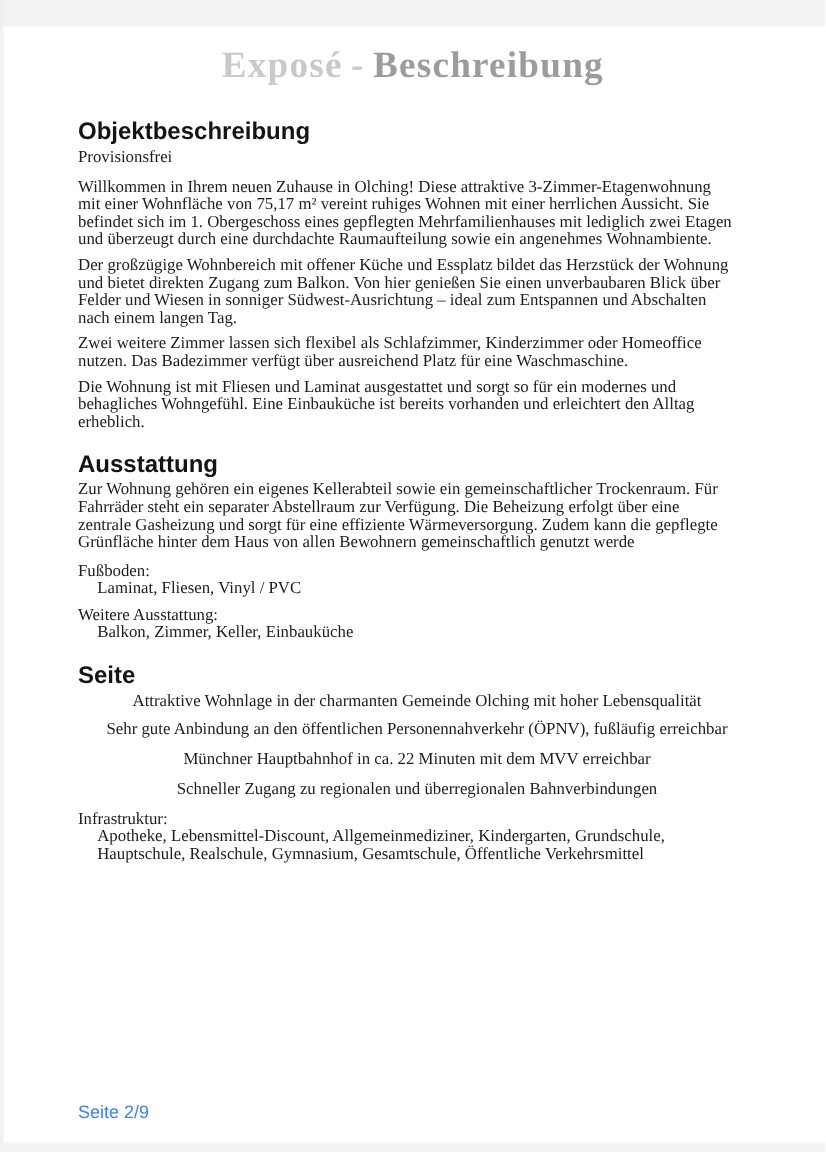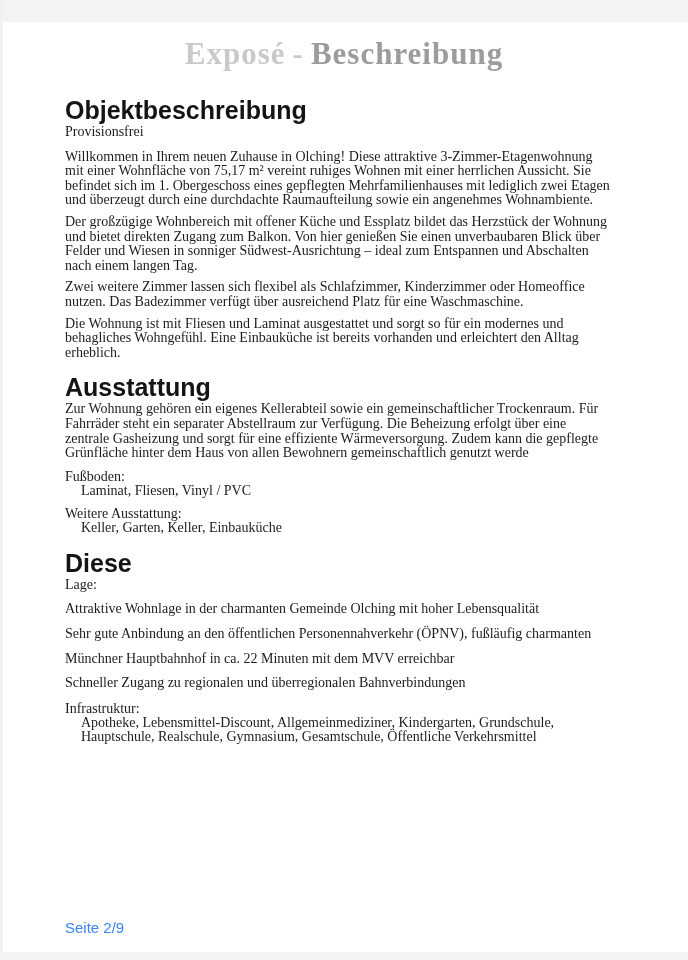--- a/index.html
+++ b/index.html
@@ -34,35 +34,35 @@
   }
   .t-light { color: #c9c9c9; }
   .t-dark  { color: #9c9c9c; }
   .t-sep   { margin: 0 7px; }
   .content {
     padding: 0 58px 0 65px;
     color: #1c1c1c;
   }
   h2.section-heading {
     font-family: "Liberation Sans", sans-serif;
-    font-size: 25px;
+    font-size: 20px;
     font-weight: bold;
     color: #141414;
     line-height: 23px;
     margin: 16px 0 3px 0;
   }
   h2.first { margin-top: 27px; }
   .content p {
     font-size: 14px;
     line-height: 14.6px;
     margin: 0 16px 7px 0;
   }
   p.sub { margin: 0 0 10px 0; }
   .para { text-align: left; }
-  .lage-line { margin: 0 0 10px 0 !important; }
+  .lage-line { margin: 0 0 10px 0 !important; text-align: center; }
   .field { margin: 8px 0 7px 0; }
   .field .field-label {
     font-size: 14px; line-height: 15px; font-weight: normal;
   }
   .field .field-value {
     font-size: 14px; line-height: 14.6px; margin-left: 16px;
   }
   .footer {
     position: absolute;
     left: 65px; right: 58px; bottom: 24px;
@@ -98,29 +98,28 @@
 
     <section>
       <h2 class="section-heading">Ausstattung</h2>
       <p class="para">Zur Wohnung gehören ein eigenes Kellerabteil sowie ein gemeinschaftlicher Trockenraum. Für Fahrräder steht ein separater Abstellraum zur Verfügung. Die Beheizung erfolgt über eine zentrale Gasheizung und sorgt für eine effiziente Wärmeversorgung. Zudem kann die gepflegte Grünfläche hinter dem Haus von allen Bewohnern gemeinschaftlich genutzt werde</p>
       <div class="field">
         <div class="field-label">Fußboden:</div>
         <div class="field-value">Laminat, Fliesen, Vinyl / PVC</div>
       </div>
       <div class="field">
         <div class="field-label">Weitere Ausstattung:</div>
-        <div class="field-value">Keller, Garten, Keller, Einbauküche</div>
+        <div class="field-value">Balkon, Zimmer, Keller, Einbauküche</div>
       </div>
     </section>
 
     <section>
-      <h2 class="section-heading">Diese</h2>
-      <p class="sub">Lage:</p>
+      <h2 class="section-heading">Seite</h2>
       <p class="para lage-line">Attraktive Wohnlage in der charmanten Gemeinde Olching mit hoher Lebensqualität</p>
-      <p class="para lage-line">Sehr gute Anbindung an den öffentlichen Personennahverkehr (ÖPNV), fußläufig charmanten</p>
+      <p class="para lage-line">Sehr gute Anbindung an den öffentlichen Personennahverkehr (ÖPNV), fußläufig erreichbar</p>
       <p class="para lage-line">Münchner Hauptbahnhof in ca. 22 Minuten mit dem MVV erreichbar</p>
       <p class="para lage-line">Schneller Zugang zu regionalen und überregionalen Bahnverbindungen</p>
       <div class="field">
         <div class="field-label">Infrastruktur:</div>
         <div class="field-value">Apotheke, Lebensmittel-Discount, Allgemeinmediziner, Kindergarten, Grundschule, Hauptschule, Realschule, Gymnasium, Gesamtschule, Öffentliche Verkehrsmittel</div>
       </div>
     </section>
 
   </div>
 

